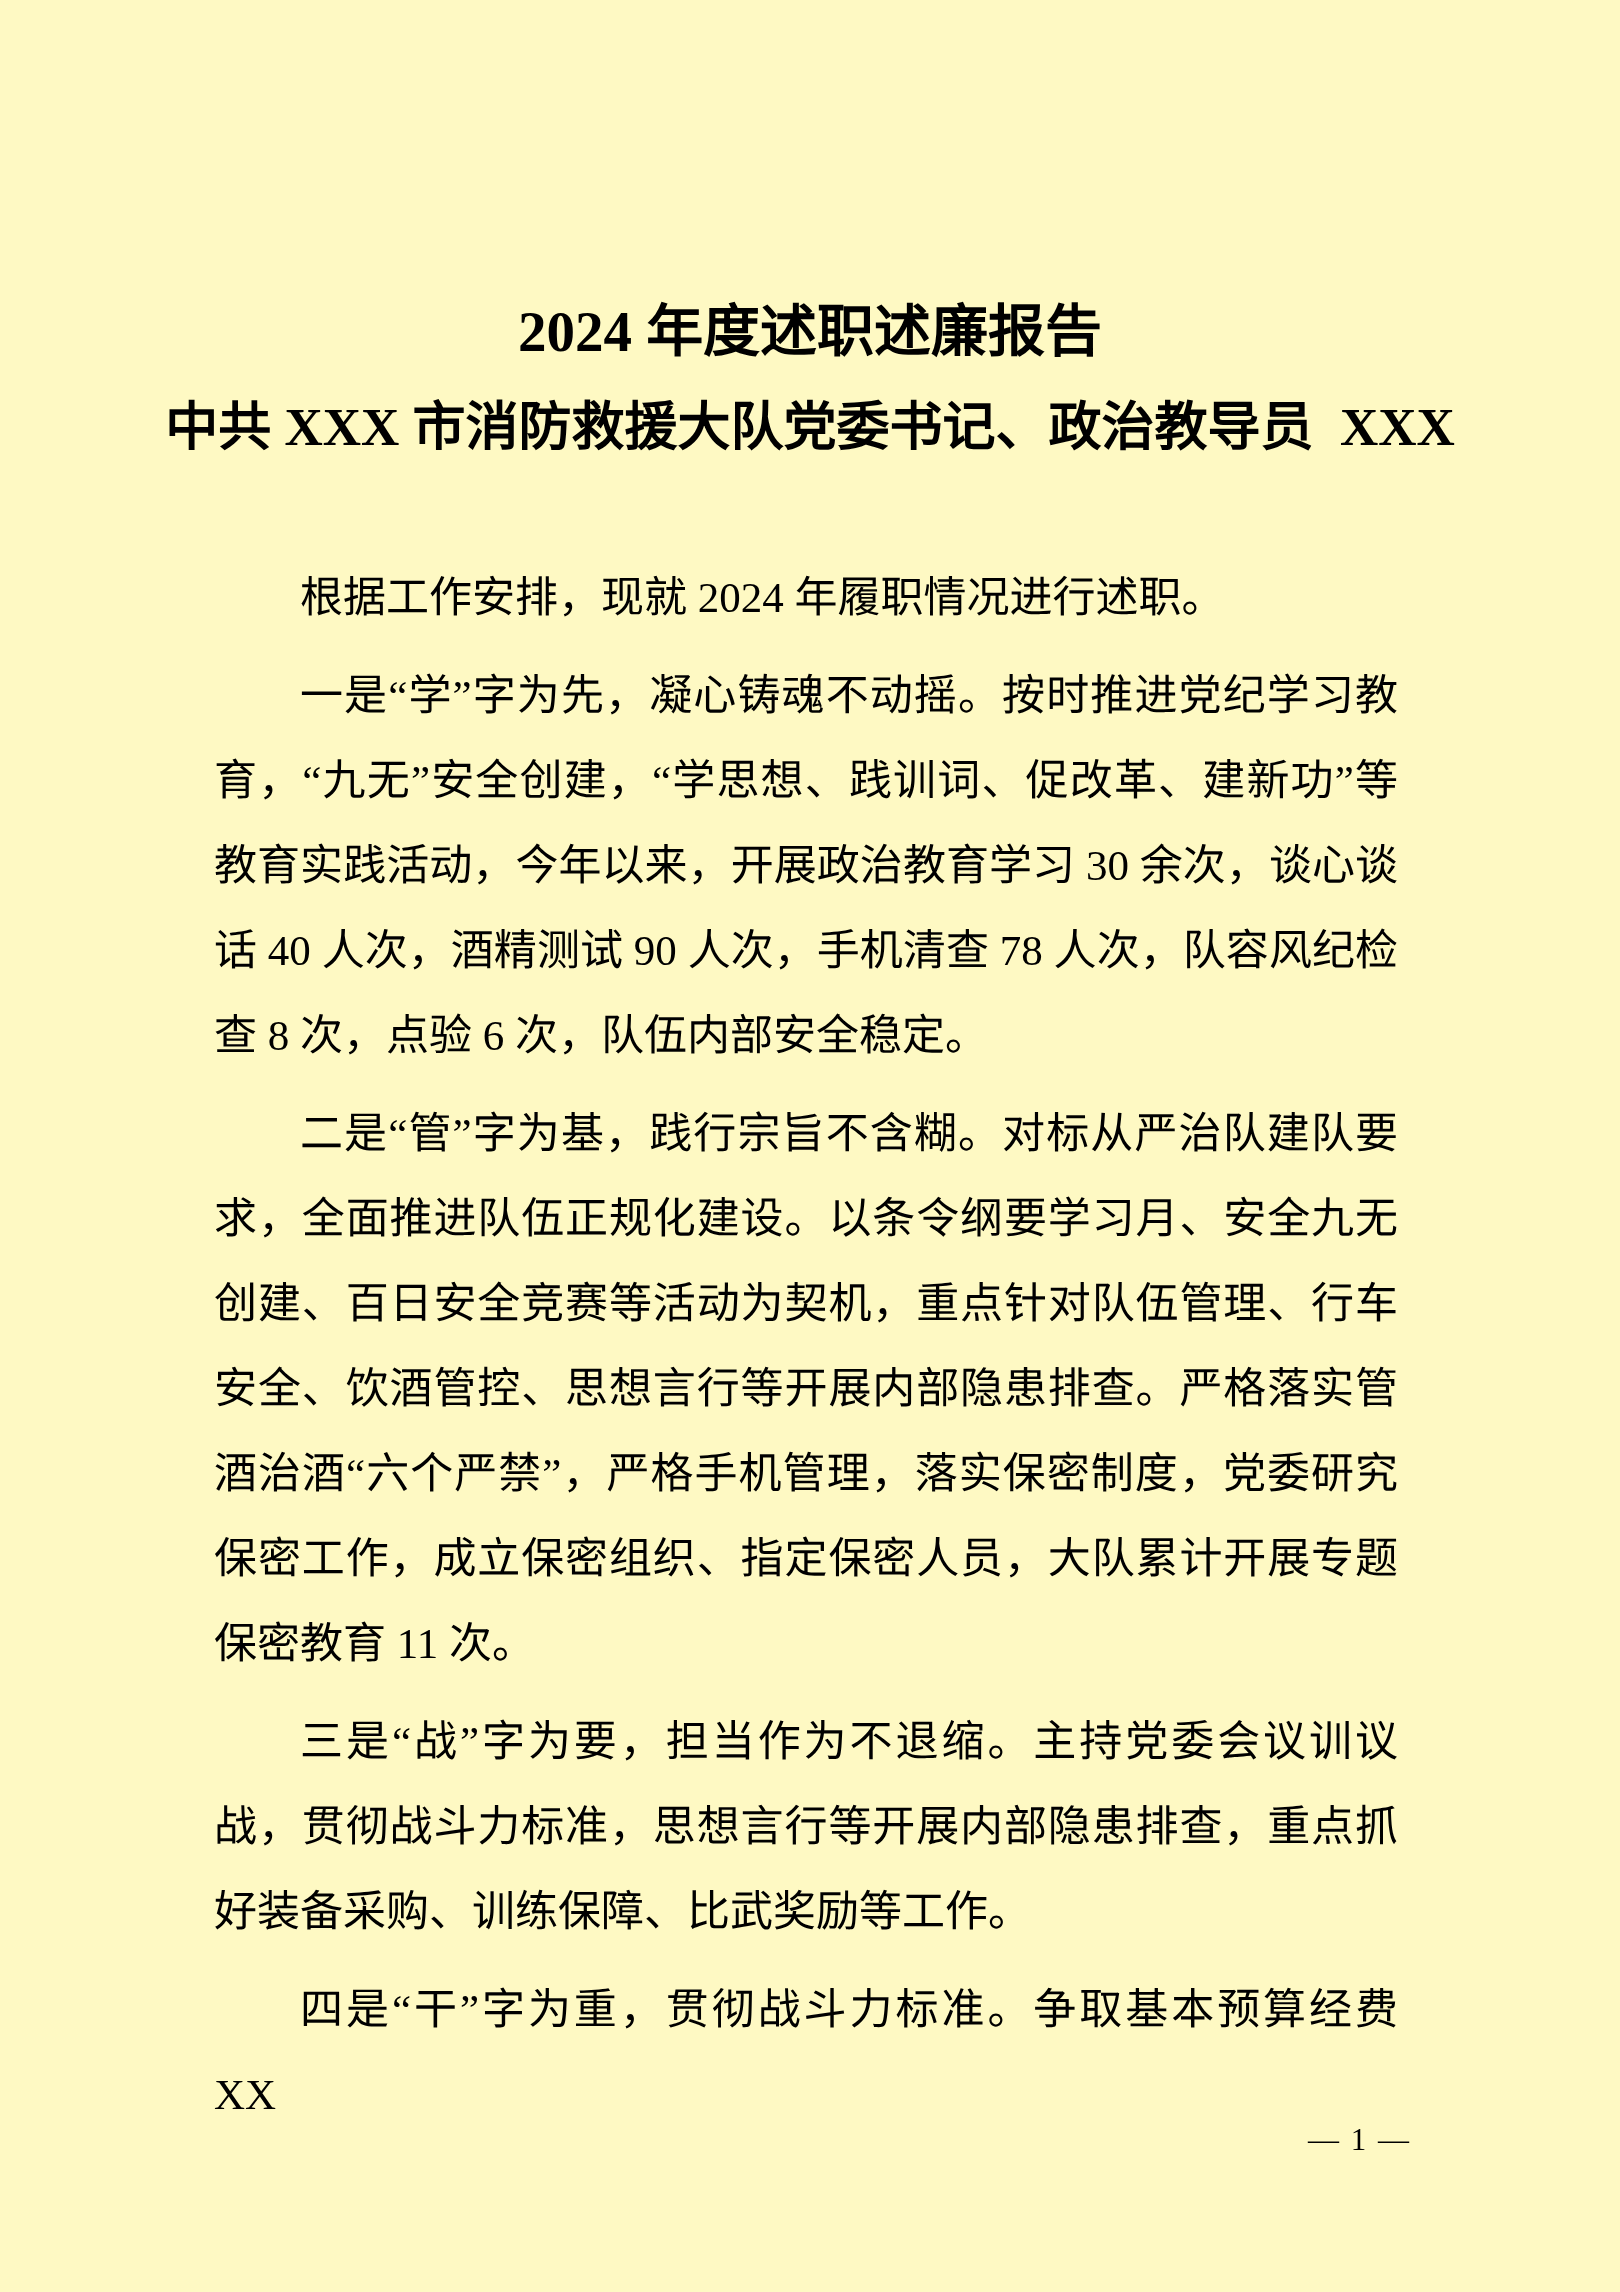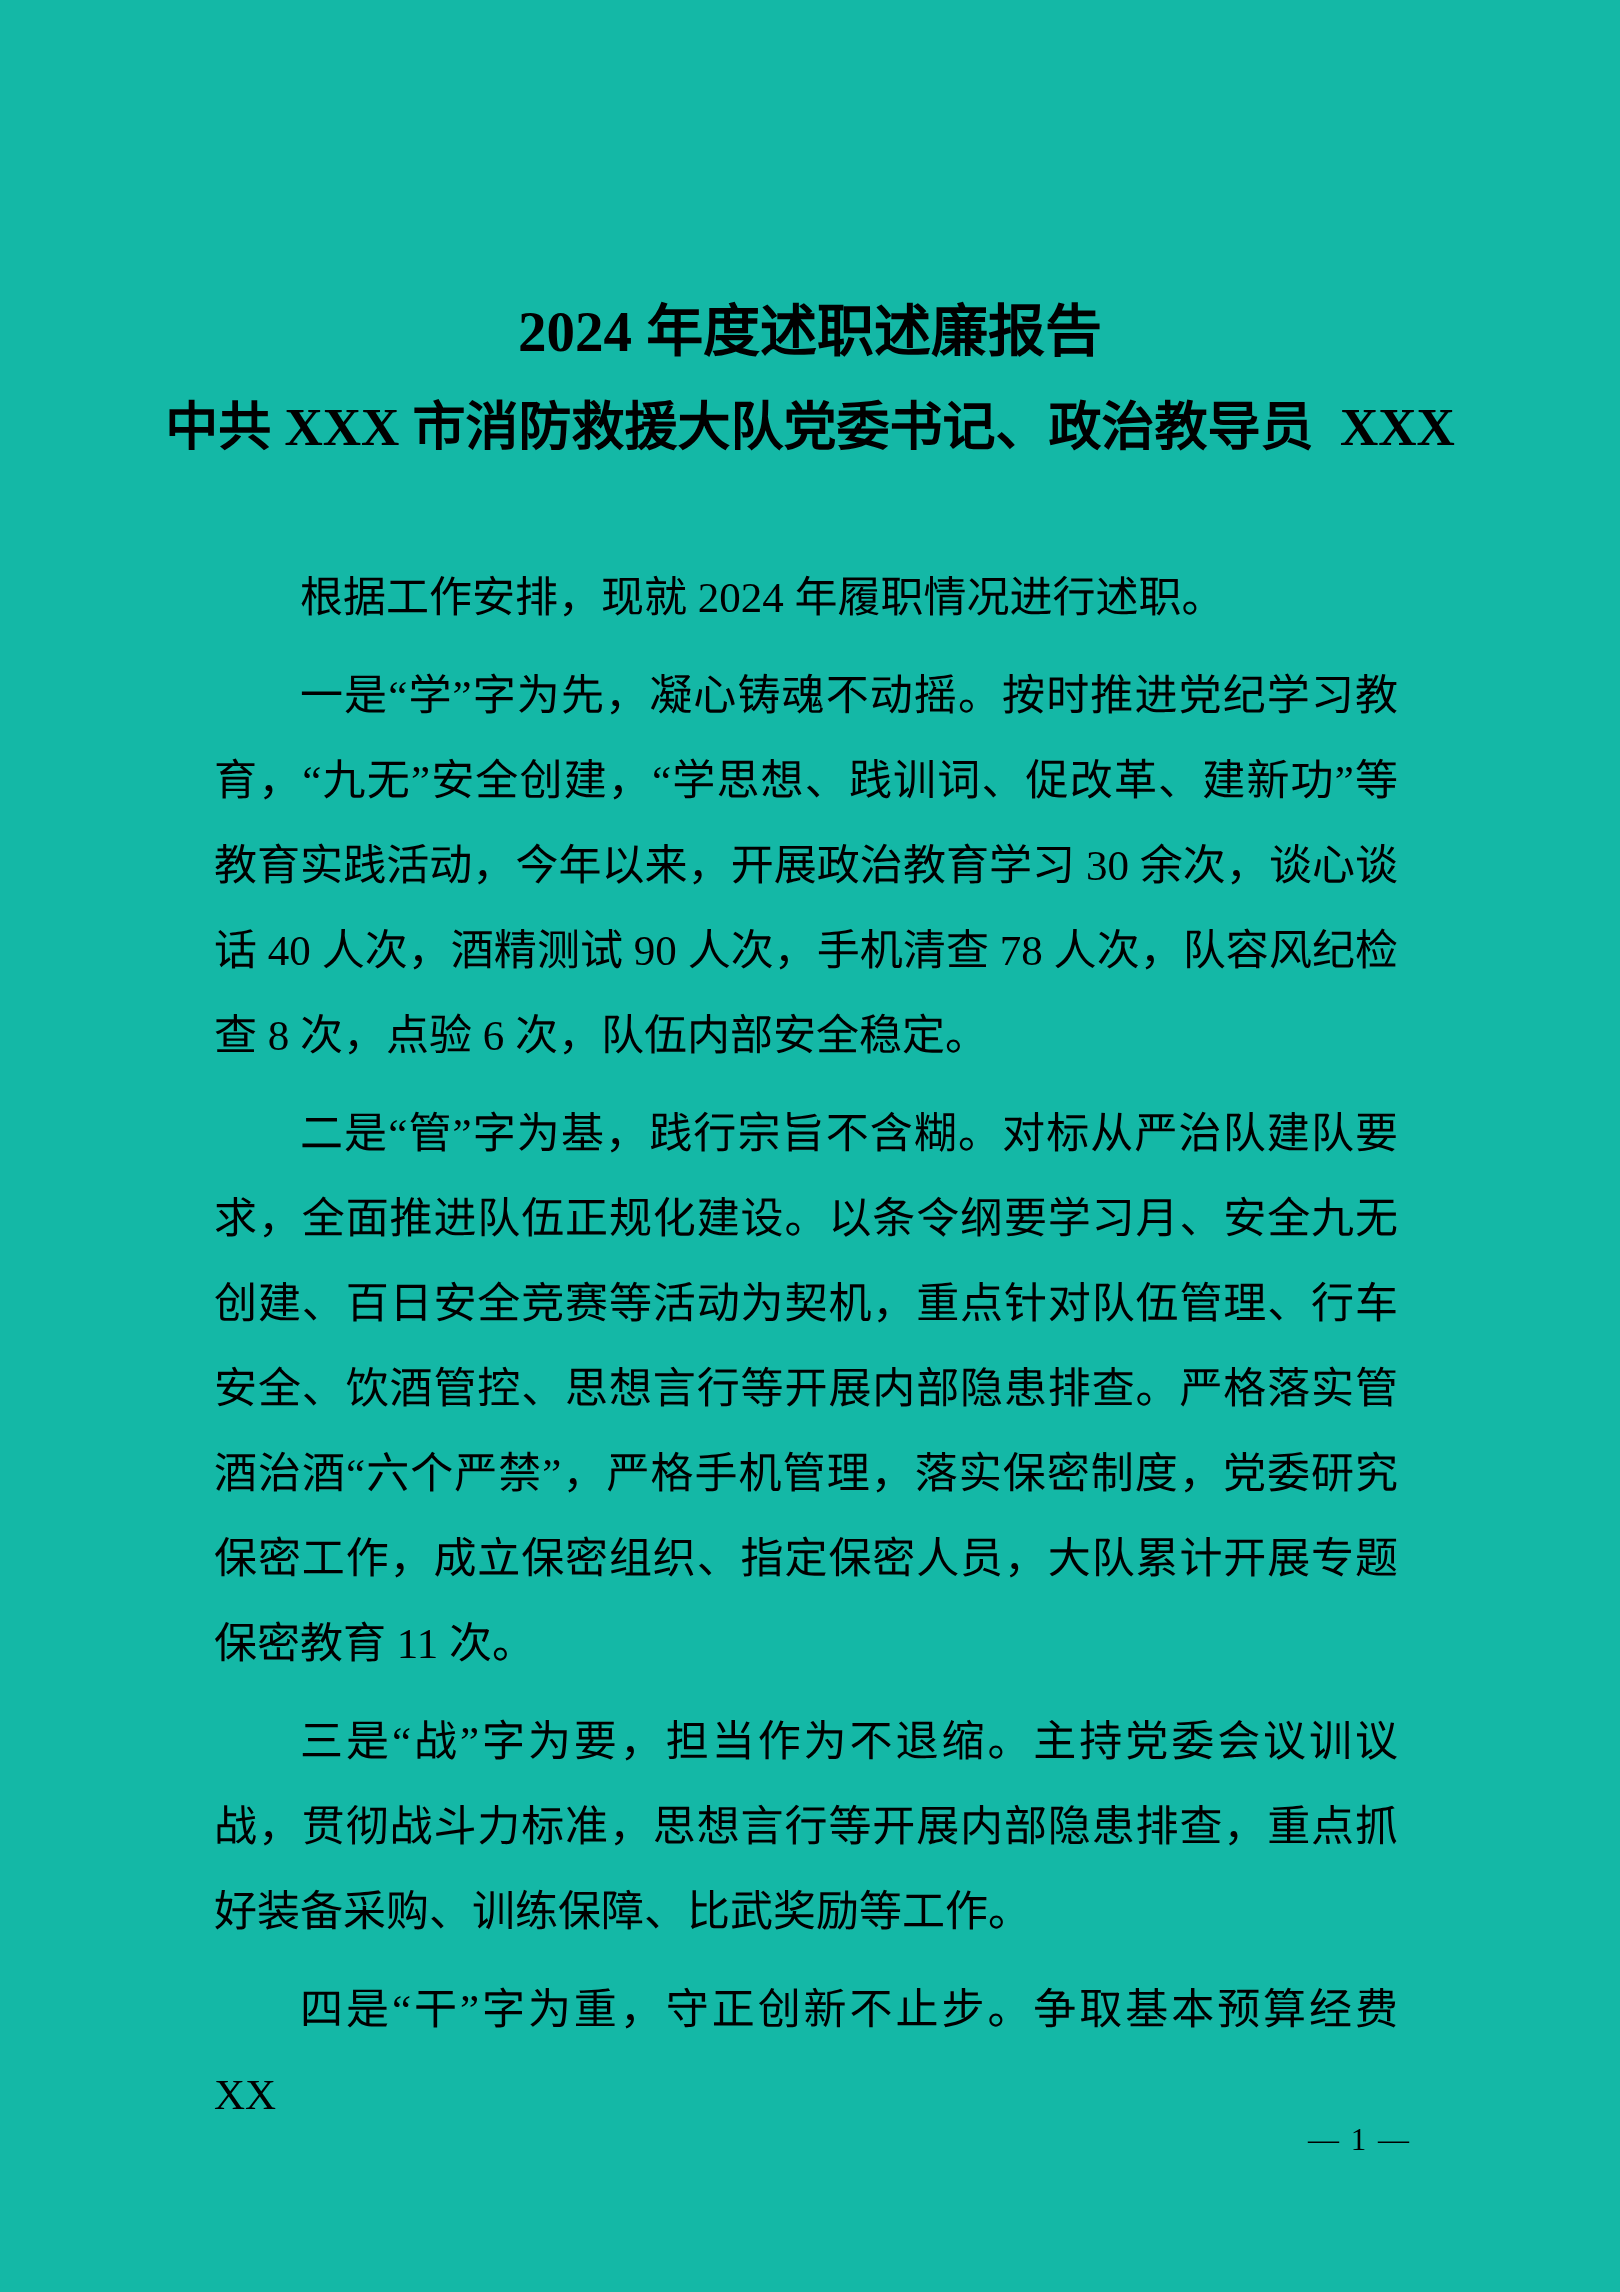--- a/index.html
+++ b/index.html
@@ -5,21 +5,21 @@
 <style>
   html, body {
     margin: 0;
     padding: 0;
     background: #ffffff;
   }
   .page {
     position: relative;
     width: 1620px;
     height: 2293px;
-    background: #14b8a6;
+    background: #fef9c3;
     color: #000000;
     font-family: "Liberation Serif", "DejaVu Serif", serif;
     overflow: hidden;
     text-decoration: underline;
   }
   .doc-title {
     position: absolute;
     top: 297px;
     left: 0;
     width: 100%;
@@ -72,19 +72,19 @@
 
   <h1 class="doc-title">2024 年度述职述廉报告</h1>
 
   <div class="doc-subtitle">中共 XXX 市消防救援大队党委书记、政治教导员  XXX</div>
 
   <div class="doc-body">
     <p>根据工作安排，现就 2024 年履职情况进行述职。</p>
     <p>一是“学”字为先，凝心铸魂不动摇。按时推进党纪学习教育，“九无”安全创建，“学思想、践训词、促改革、建新功”等教育实践活动，今年以来，开展政治教育学习 30 余次，谈心谈话 40 人次，酒精测试 90 人次，手机清查 78 人次，队容风纪检查 8 次，点验 6 次，队伍内部安全稳定。</p>
     <p>二是“管”字为基，践行宗旨不含糊。对标从严治队建队要求，全面推进队伍正规化建设。以条令纲要学习月、安全九无创建、百日安全竞赛等活动为契机，重点针对队伍管理、行车安全、饮酒管控、思想言行等开展内部隐患排查。严格落实管酒治酒“六个严禁”，严格手机管理，落实保密制度，党委研究保密工作，成立保密组织、指定保密人员，大队累计开展专题保密教育 11 次。</p>
     <p>三是“战”字为要，担当作为不退缩。主持党委会议训议战，贯彻战斗力标准，思想言行等开展内部隐患排查，重点抓好装备采购、训练保障、比武奖励等工作。</p>
-    <p>四是“干”字为重，守正创新不止步。争取基本预算经费 XX</p>
+    <p>四是“干”字为重，贯彻战斗力标准。争取基本预算经费 XX</p>
   </div>
 
   <div class="page-number">— 1 —</div>
 
 </div>
 
 
 </body></html>

